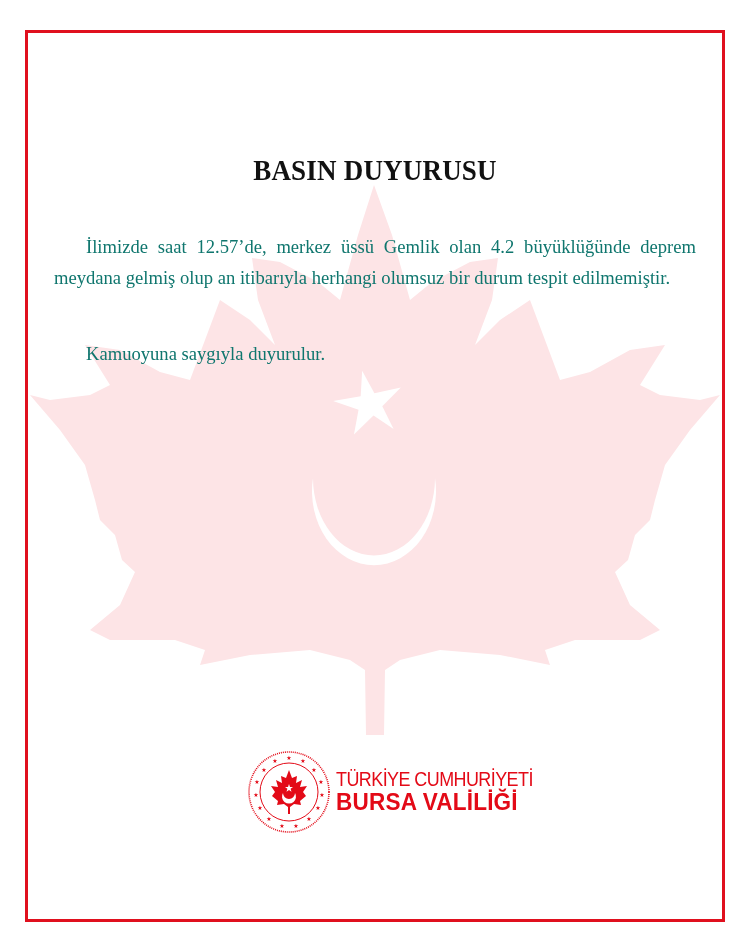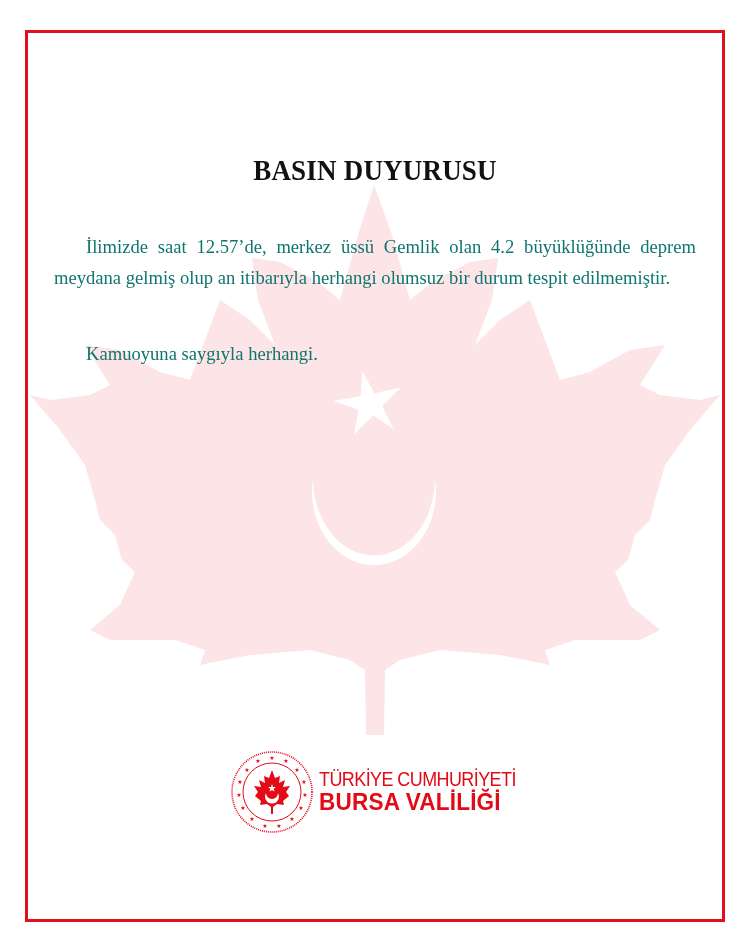--- a/index.html
+++ b/index.html
@@ -14,21 +14,21 @@
     font-family:"Liberation Serif", serif; font-weight:bold; font-size:27px;
     color:#111; letter-spacing:0.2px; transform:scaleY(1.08);
   }
   .para {
     position:absolute; left:54px; width:642px;
     font-family:"Liberation Serif", serif; font-size:18.6px; line-height:30.5px;
     color:#0f766e; text-align:justify; text-indent:32px;
   }
   .p1 { top:232px; }
   .p2 { top:339px; }
-  .logo { position:absolute; left:230px; top:750px; width:290px; height:84px; }
+  .logo { position:absolute; left:247px; top:750px; width:290px; height:84px; }
   .logo-mark { position:absolute; left:0; top:0; width:84px; height:84px; }
   .logo-line1 {
     position:absolute; left:89px; top:18px; white-space:nowrap;
     font-family:"Liberation Sans", sans-serif; font-size:19.5px; color:#e30a17;
     letter-spacing:-0.6px; transform:scaleX(0.92); transform-origin:left center;
   }
   .logo-line2 {
     position:absolute; left:89px; top:39px; white-space:nowrap;
     font-family:"Liberation Sans", sans-serif; font-weight:bold; font-size:23px; color:#e30a17;
     letter-spacing:0.2px; transform:scaleX(0.98); transform-origin:left center;
@@ -50,21 +50,21 @@
     L122 560 L115 535 L100 520 L95 500 L85 465 L60 430 L30 395 L50 400 L90 395 L110 385
     L85 345 L120 350 L160 372 L190 380 L205 340 L220 300 L250 320 L275 345 L258 300 L252 258
     L280 262 L318 282 L340 300 L358 235 Z"></path>
   <path fill="#ffffff" d="M313 478 A62 74 0 1 0 435 478 A52 66 0 1 1 313 478 Z" transform="translate(0,0)"></path>
   <polygon fill="#ffffff" points="367,370 376,394 403,392 382,408 390,432 372,416 350,432 358,408 334,396 362,395" transform="rotate(-8 370 405)"></polygon>
 </svg>
 
 <div class="title">BASIN DUYURUSU</div>
 
 <p class="para p1" style="margin:0;">İlimizde saat 12.57’de, merkez üssü Gemlik olan 4.2 büyüklüğünde deprem meydana gelmiş olup an itibarıyla herhangi olumsuz bir durum tespit edilmemiştir.</p>
-<p class="para p2" style="margin:0;">Kamuoyuna saygıyla herhangi.</p>
+<p class="para p2" style="margin:0;">Kamuoyuna saygıyla duyurulur.</p>
 
 <div class="logo">
   <svg class="logo-mark" viewBox="0 0 84 84">
     <circle cx="42" cy="42" r="40" fill="none" stroke="#e30a17" stroke-width="1.6" stroke-dasharray="1 1"></circle>
     <circle cx="42" cy="42" r="29" fill="none" stroke="#e30a17" stroke-width="1"></circle>
     <g fill="#e30a17" font-family="DejaVu Sans, sans-serif" font-size="6" text-anchor="middle">
       <text x="42" y="10">★</text>
       <text x="56" y="13">★</text>
         <text x="28" y="13">★</text>
       <text x="67" y="22">★</text>

